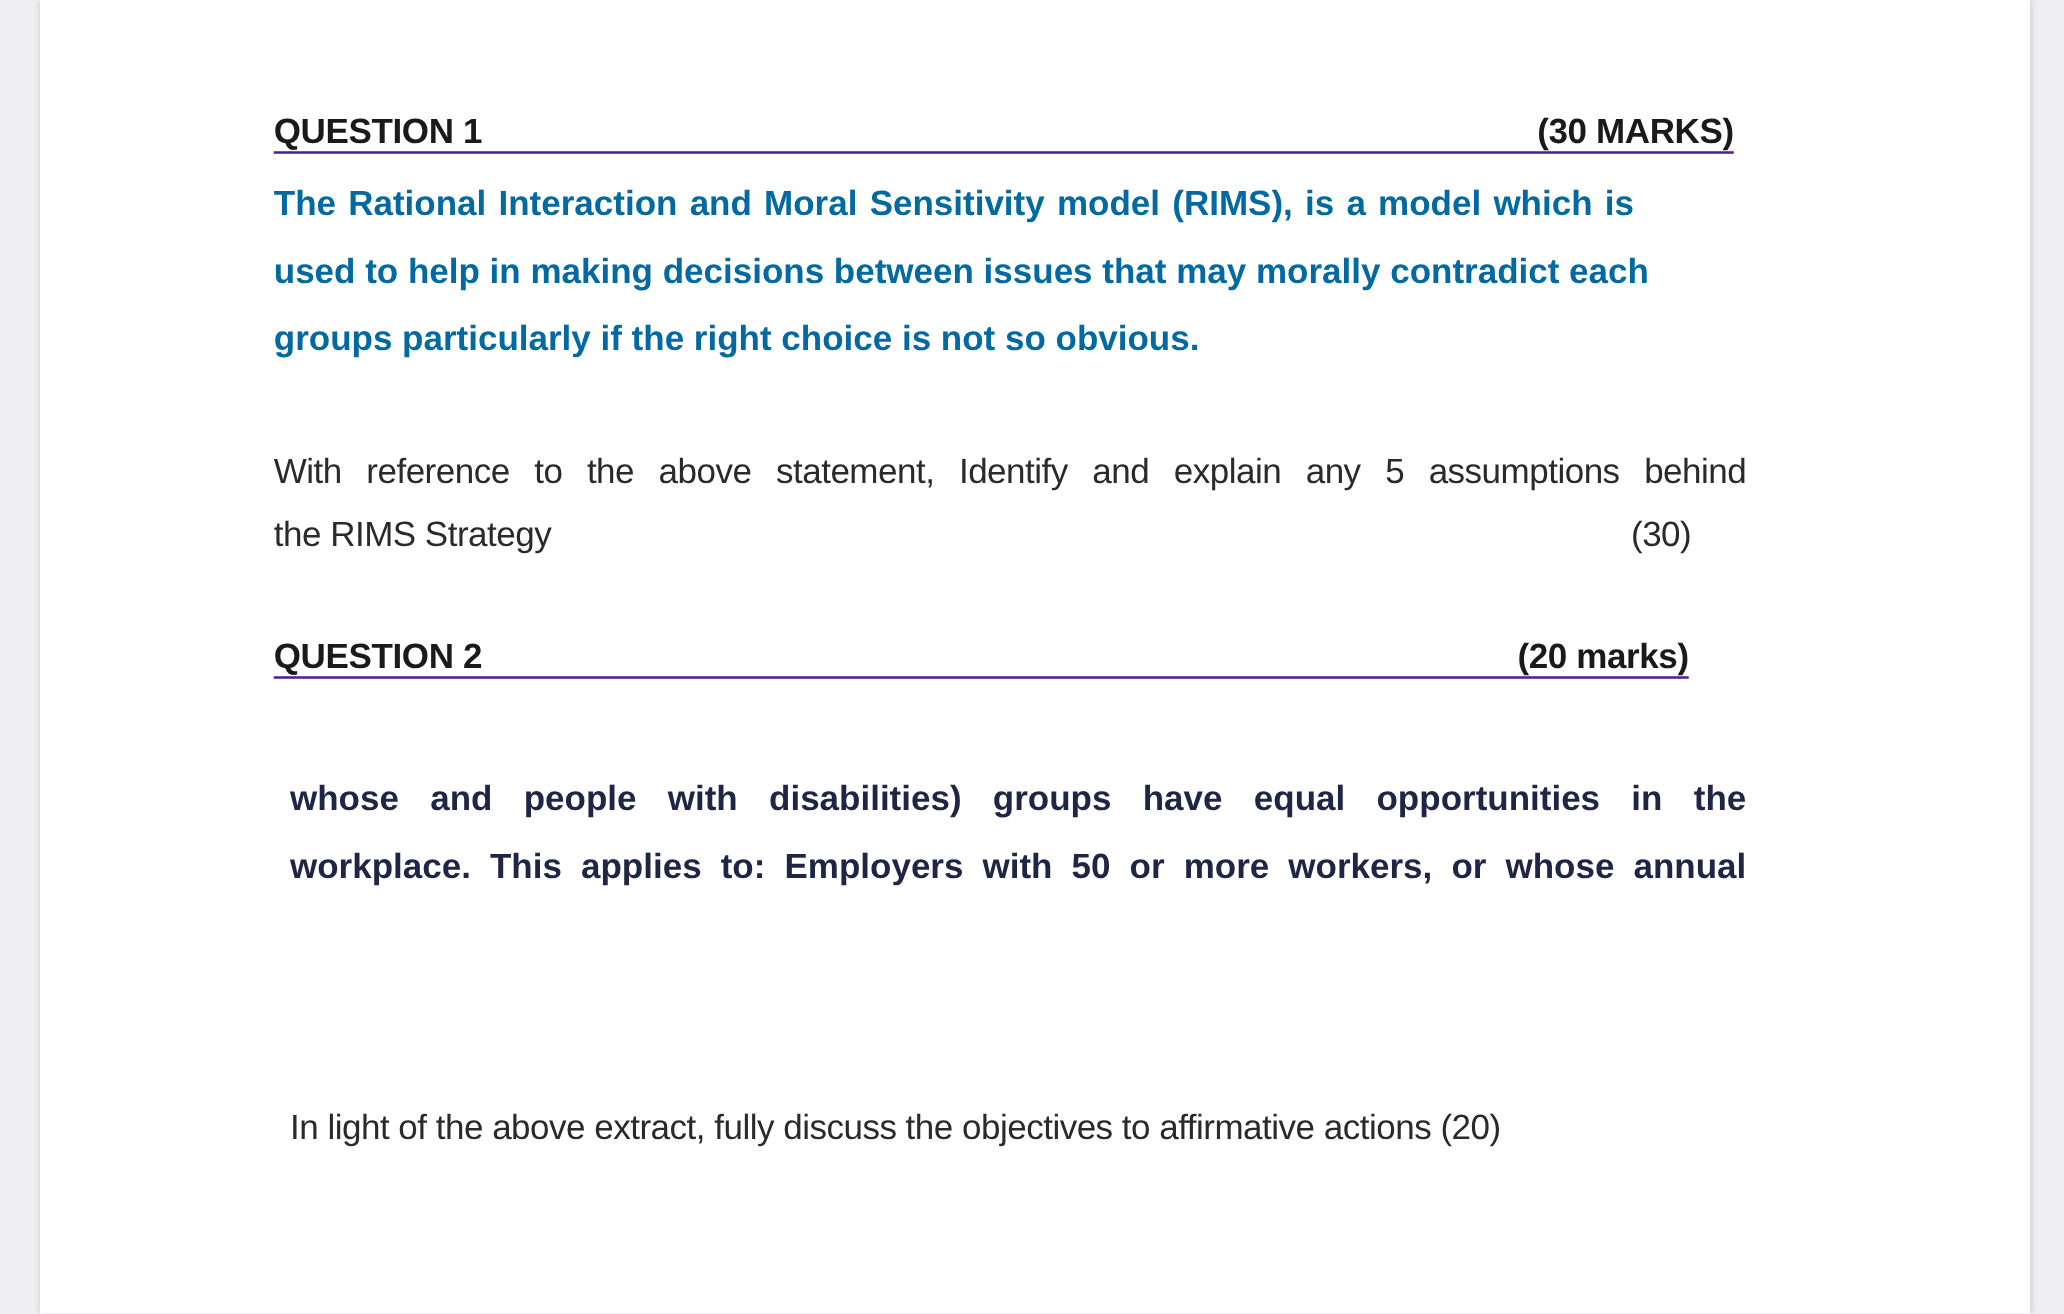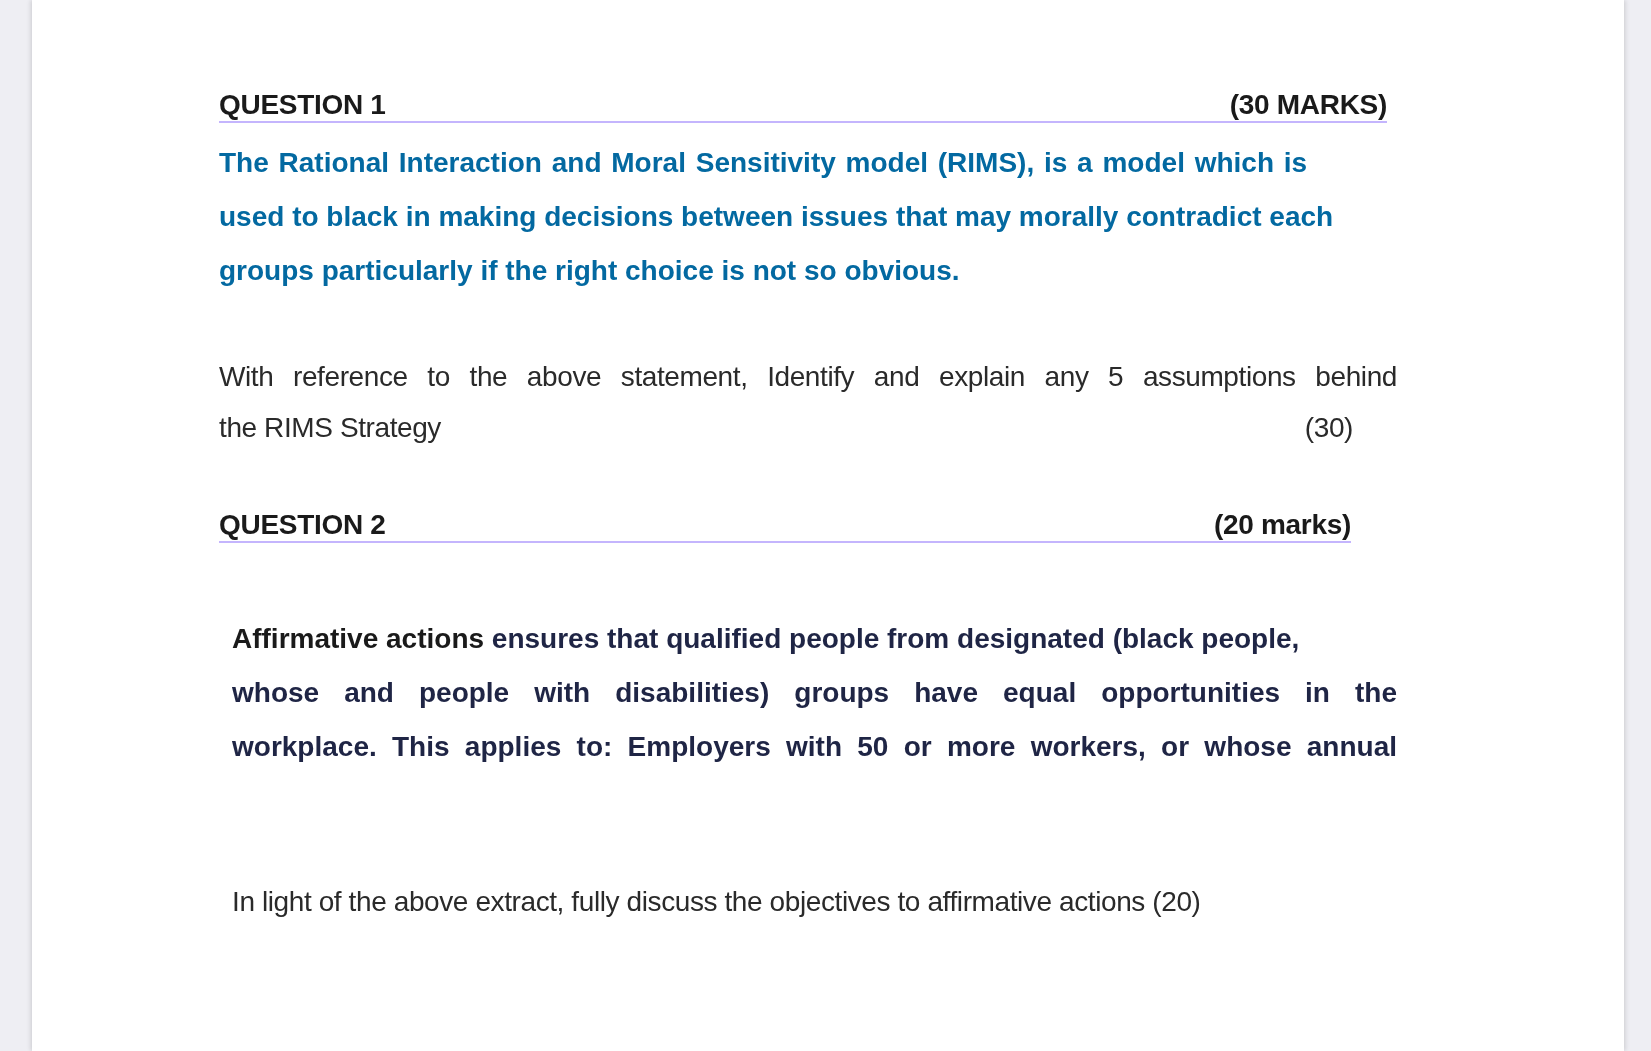--- a/index.html
+++ b/index.html
@@ -29,21 +29,21 @@
     top: 0;
     width: 1250px;
   }
   .q-heading {
     position: absolute;
     left: 0;
     width: 1168px;
     display: flex;
     justify-content: space-between;
     align-items: flex-start;
-    border-bottom: 2px solid #c4b5fd;
+    border-bottom: 2px solid #4c1d95;
     font-weight: bold;
     font-size: 28px;
     color: #1a1a1a;
     line-height: 30px;
     padding-bottom: 1px;
     letter-spacing: -0.3px;
   }
   .q-heading span { white-space: nowrap; }
   .para {
     position: absolute;
@@ -78,39 +78,36 @@
 <div class="page">
   <div class="content">
 
     <div class="q-heading" style="top:90px;">
       <span>QUESTION 1</span>
       <span>(30 MARKS)</span>
     </div>
 
     <div class="para bold" style="top:136px; width:1178px;">
       <div class="line" style="word-spacing:2px;">The Rational Interaction and Moral Sensitivity model (RIMS), is a model which is</div>
-      <div class="line">used to black in making decisions between issues that may morally contradict each</div>
+      <div class="line">used to help in making decisions between issues that may morally contradict each</div>
       <div style="white-space:nowrap;">groups particularly if the right choice is not so obvious.</div>
     </div>
 
     <div class="single" style="top:360px; width:1178px; text-align:justify; text-align-last:justify;">With reference to the above statement, Identify and explain any 5 assumptions behind</div>
     <div class="single" style="top:411px; width:1134px;">
       <span>the RIMS Strategy</span>
       <span style="position:absolute; right:0;">(30)</span>
     </div>
 
     <div class="q-heading" style="top:510px; width:1132px;">
       <span>QUESTION 2</span>
       <span>(20 marks)</span>
     </div>
 
     <div class="para bold-blue" style="top:612px; left:13px; width:1165px;">
-      <div class="line">
-        <span style="white-space:pre;"><span class="lead">Affirmative actions</span><span> ensures that qualified people from designated (black people,</span></span>
-      </div>
       <div style="text-align:justify; text-align-last:justify; white-space:nowrap; word-spacing:9px;">whose and people with disabilities) groups have equal opportunities in the</div>
       <div style="text-align:justify; text-align-last:justify; white-space:nowrap;">workplace. This applies to: Employers with 50 or more workers, or whose annual</div>
     </div>
 
     <div class="single" style="top:885px; left:13px;">In light of the above extract,  fully discuss the objectives to affirmative actions (20)</div>
 
   </div>
 </div>
 
 </body></html>

